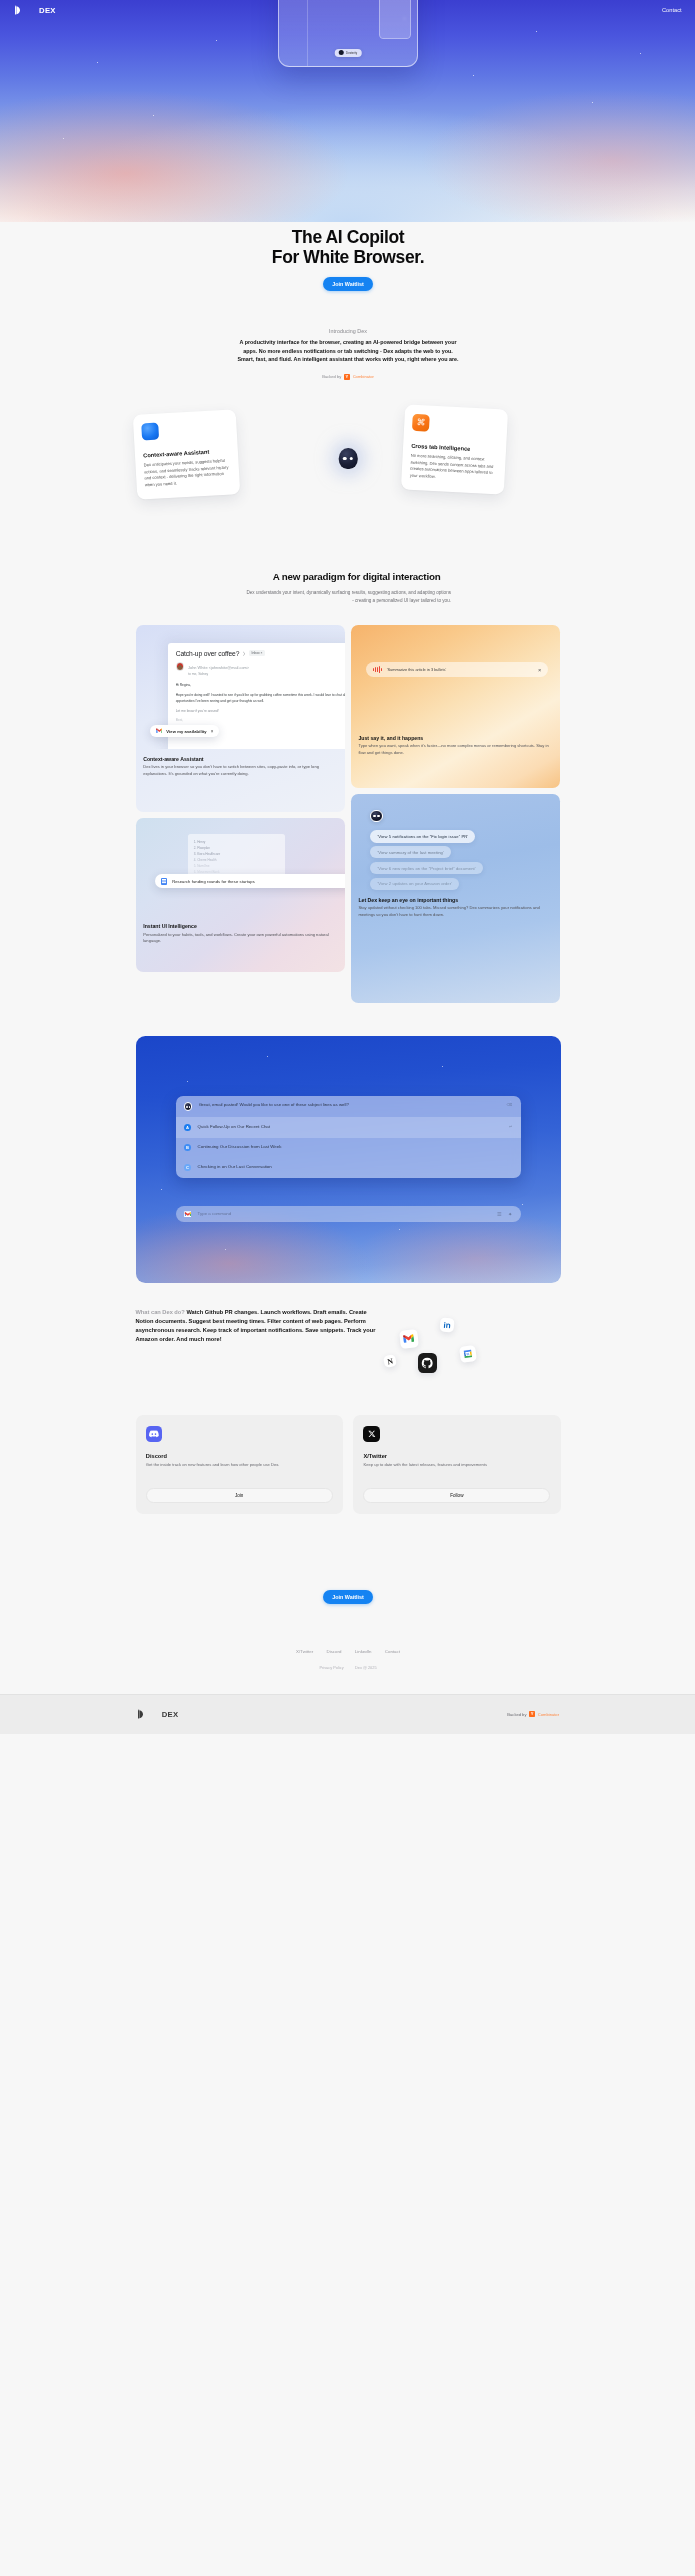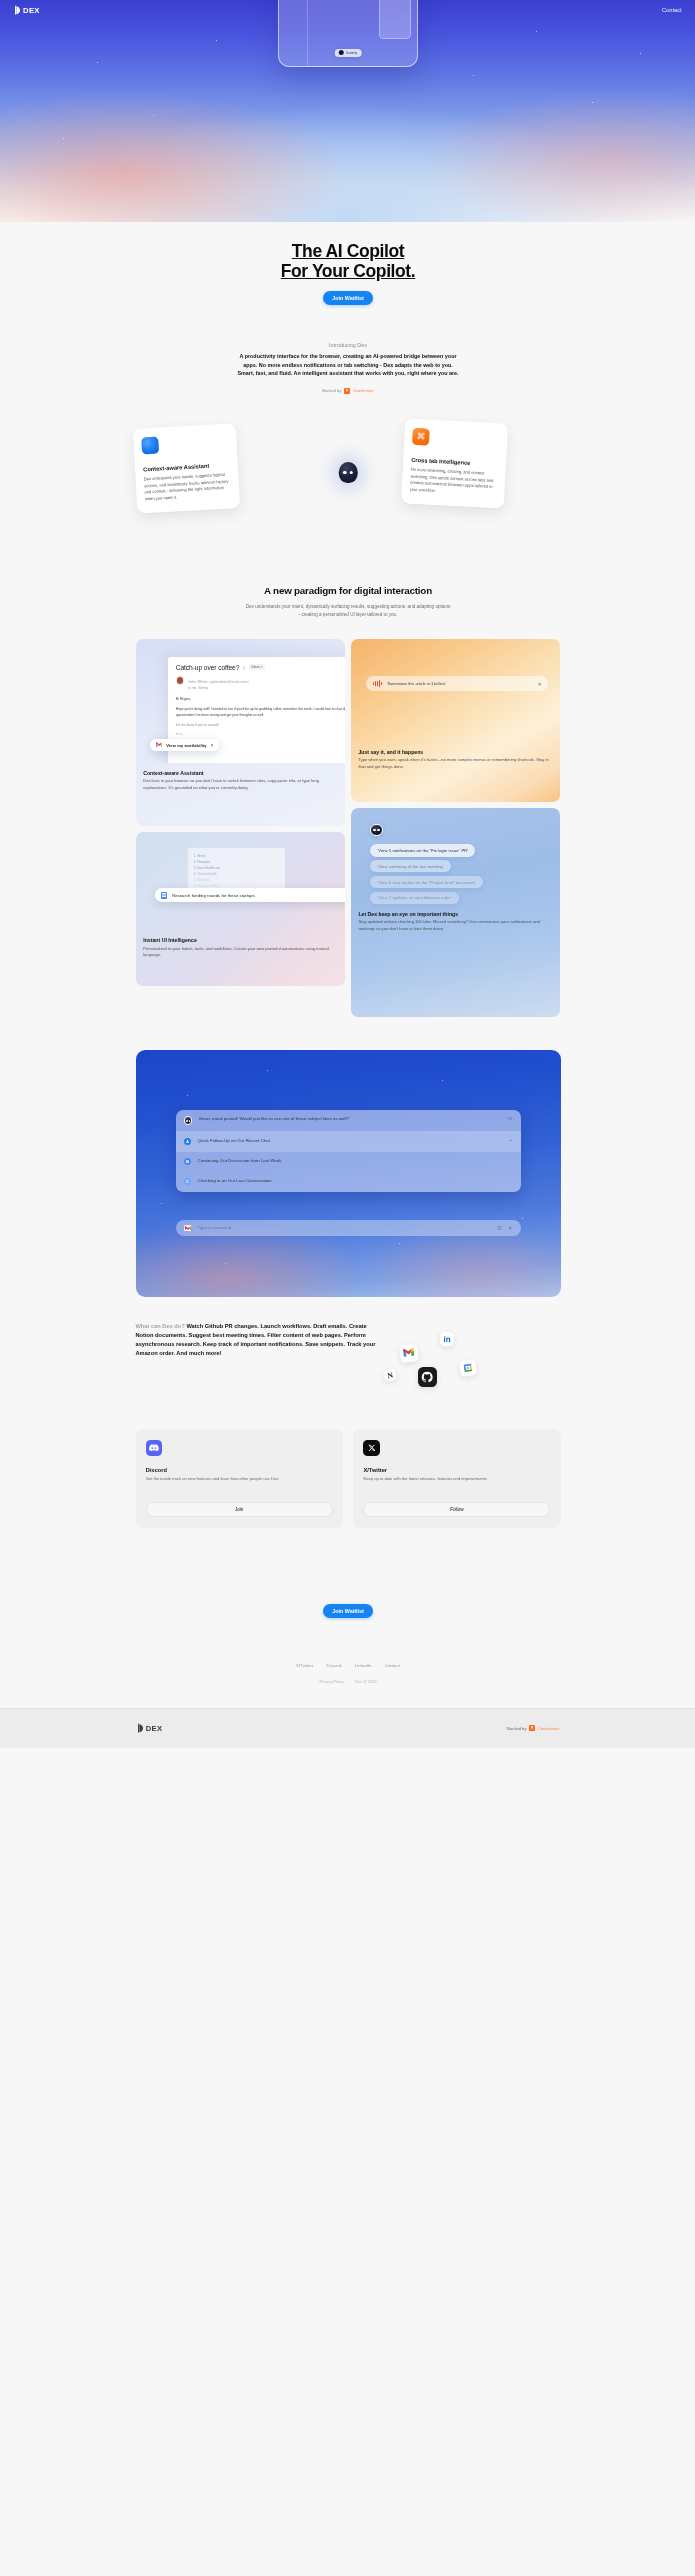--- a/index.html
+++ b/index.html
@@ -26,21 +26,21 @@
   .hero-stars { position:absolute; inset:0; pointer-events:none; }
   .hero-stars i {
     position:absolute; width:1px; height:1px; background:rgba(255,255,255,.85);
     border-radius:50%;
   }
   .nav {
     position: relative; z-index: 12;
     display:flex; align-items:center; justify-content:space-between;
     padding: 5.2px 14.4px 0 14.4px;
   }
-  .logo { display:flex; align-items:center; gap:2px; }
+  .logo { display:flex; align-items:center; gap:18px; }
   .logo-mark { display:block; }
   .logo-text {
     font-size: 7.7px; font-weight: 700; letter-spacing: 0.3px; color:#fff;
   }
   .nav-link { font-size:5.7px; color:#fff; text-decoration:none; opacity:.95; }
 
   
   .browser-window {
     position:absolute; left:50%; top:-129px; transform:translateX(-50%);
     width: 140px; height: 196px;
@@ -61,21 +61,21 @@
   .bw-pill {
     position:absolute; left:50%; transform:translateX(-50%); bottom:9.3px;
     display:flex; align-items:center; gap:2.1px;
     background: rgba(255,255,255,.75); border-radius:10.3px; padding:1.5px 4.1px;
     box-shadow: 0 1px 4.1px rgba(0,0,0,.12);
   }
   .bw-pill .mascot { width:5.2px; height:5.2px; border-radius:50%; background:#14182b; }
   .bw-pill .t { font-size:2.8px; color:#333; }
 
   
-  .title-block { text-align:center; padding-top: 20px; text-decoration: underline; }
+  .title-block { text-align:center; padding-top: 6px; }
   h1.hero-title {
     font-size: 17.5px; line-height: 1.12; font-weight: 700; letter-spacing:-0.4px;
     color:#0b0b0c;
   }
   .btn-primary {
     display:inline-block; margin-top: 9.8px;
     background: #1583f2; color:#fff; border:none;
     font-size: 5.4px; font-weight: 700; font-family:inherit;
     padding: 4.1px 9.3px; border-radius: 515px; cursor:pointer;
     box-shadow: 0 1px 3.6px rgba(21,131,242,.35);
@@ -121,21 +121,21 @@
   .mascot-big {
     position:absolute; left:50%; top:45px; transform:translateX(-50%);
     width: 18.5px; height: 20.6px; border-radius: 50% 50% 46% 46%;
     background: radial-gradient(circle at 38% 28%, #3a4160 0%, #1a1f36 55%, #0d1020 100%);
     box-shadow: 0 0 15.5px 7.2px rgba(180,195,230,.55);
     display:flex; align-items:center; justify-content:center; gap:2.6px;
   }
   .mascot-big .eye { width:3.6px; height:3.6px; border-radius:50%; background:#fff; }
 
   
-  .paradigm { text-align:center; margin-top: 29px; }
+  .paradigm { text-align:right; margin-top: 29px; }
   .paradigm h2 { font-size:9.8px; line-height:1.28; font-weight:700; letter-spacing:-0.2px; }
   .paradigm p { margin-top:5.2px; font-size:4.6px; line-height:1.72; color:#6e6e73; }
 
   
   .bento { display:flex; gap:6.2px; width: 425px; margin: 20.6px auto 0; }
   .bento-col { display:flex; flex-direction:column; gap:6.2px; }
   .bento-col.l { width: 209px; }
   .bento-col.r { width: 209px; }
   .bcard { border-radius: 7.2px; overflow:hidden; position:relative; }
   .bcard-txt { padding: 6.7px 7.7px 8.2px; }
@@ -356,21 +356,21 @@
         </svg>
         <span class="logo-text">DEX</span>
       </div>
       <a class="nav-link" href="#">Contact</a>
     </nav>
   </section>
 
   <section class="title-block">
     <h1 class="hero-title">
       <span>The AI Copilot</span><br>
-      <span>For Your Copilot.</span>
+      <span>For White Browser.</span>
     </h1>
     <button class="btn-primary">Join Waitlist</button>
   </section>
 
   <section class="intro">
     <div class="intro-eyebrow">Introducing Dex</div>
     <p class="intro-body">A productivity interface for the browser, creating an AI-powered bridge between your apps. No more endless notifications or tab switching - Dex adapts the web to you. Smart, fast, and fluid. An intelligent assistant that works with you, right where you are.</p>
     <div class="backed">
       <span>Backed by</span>
       <span class="yc-badge">Y</span>

